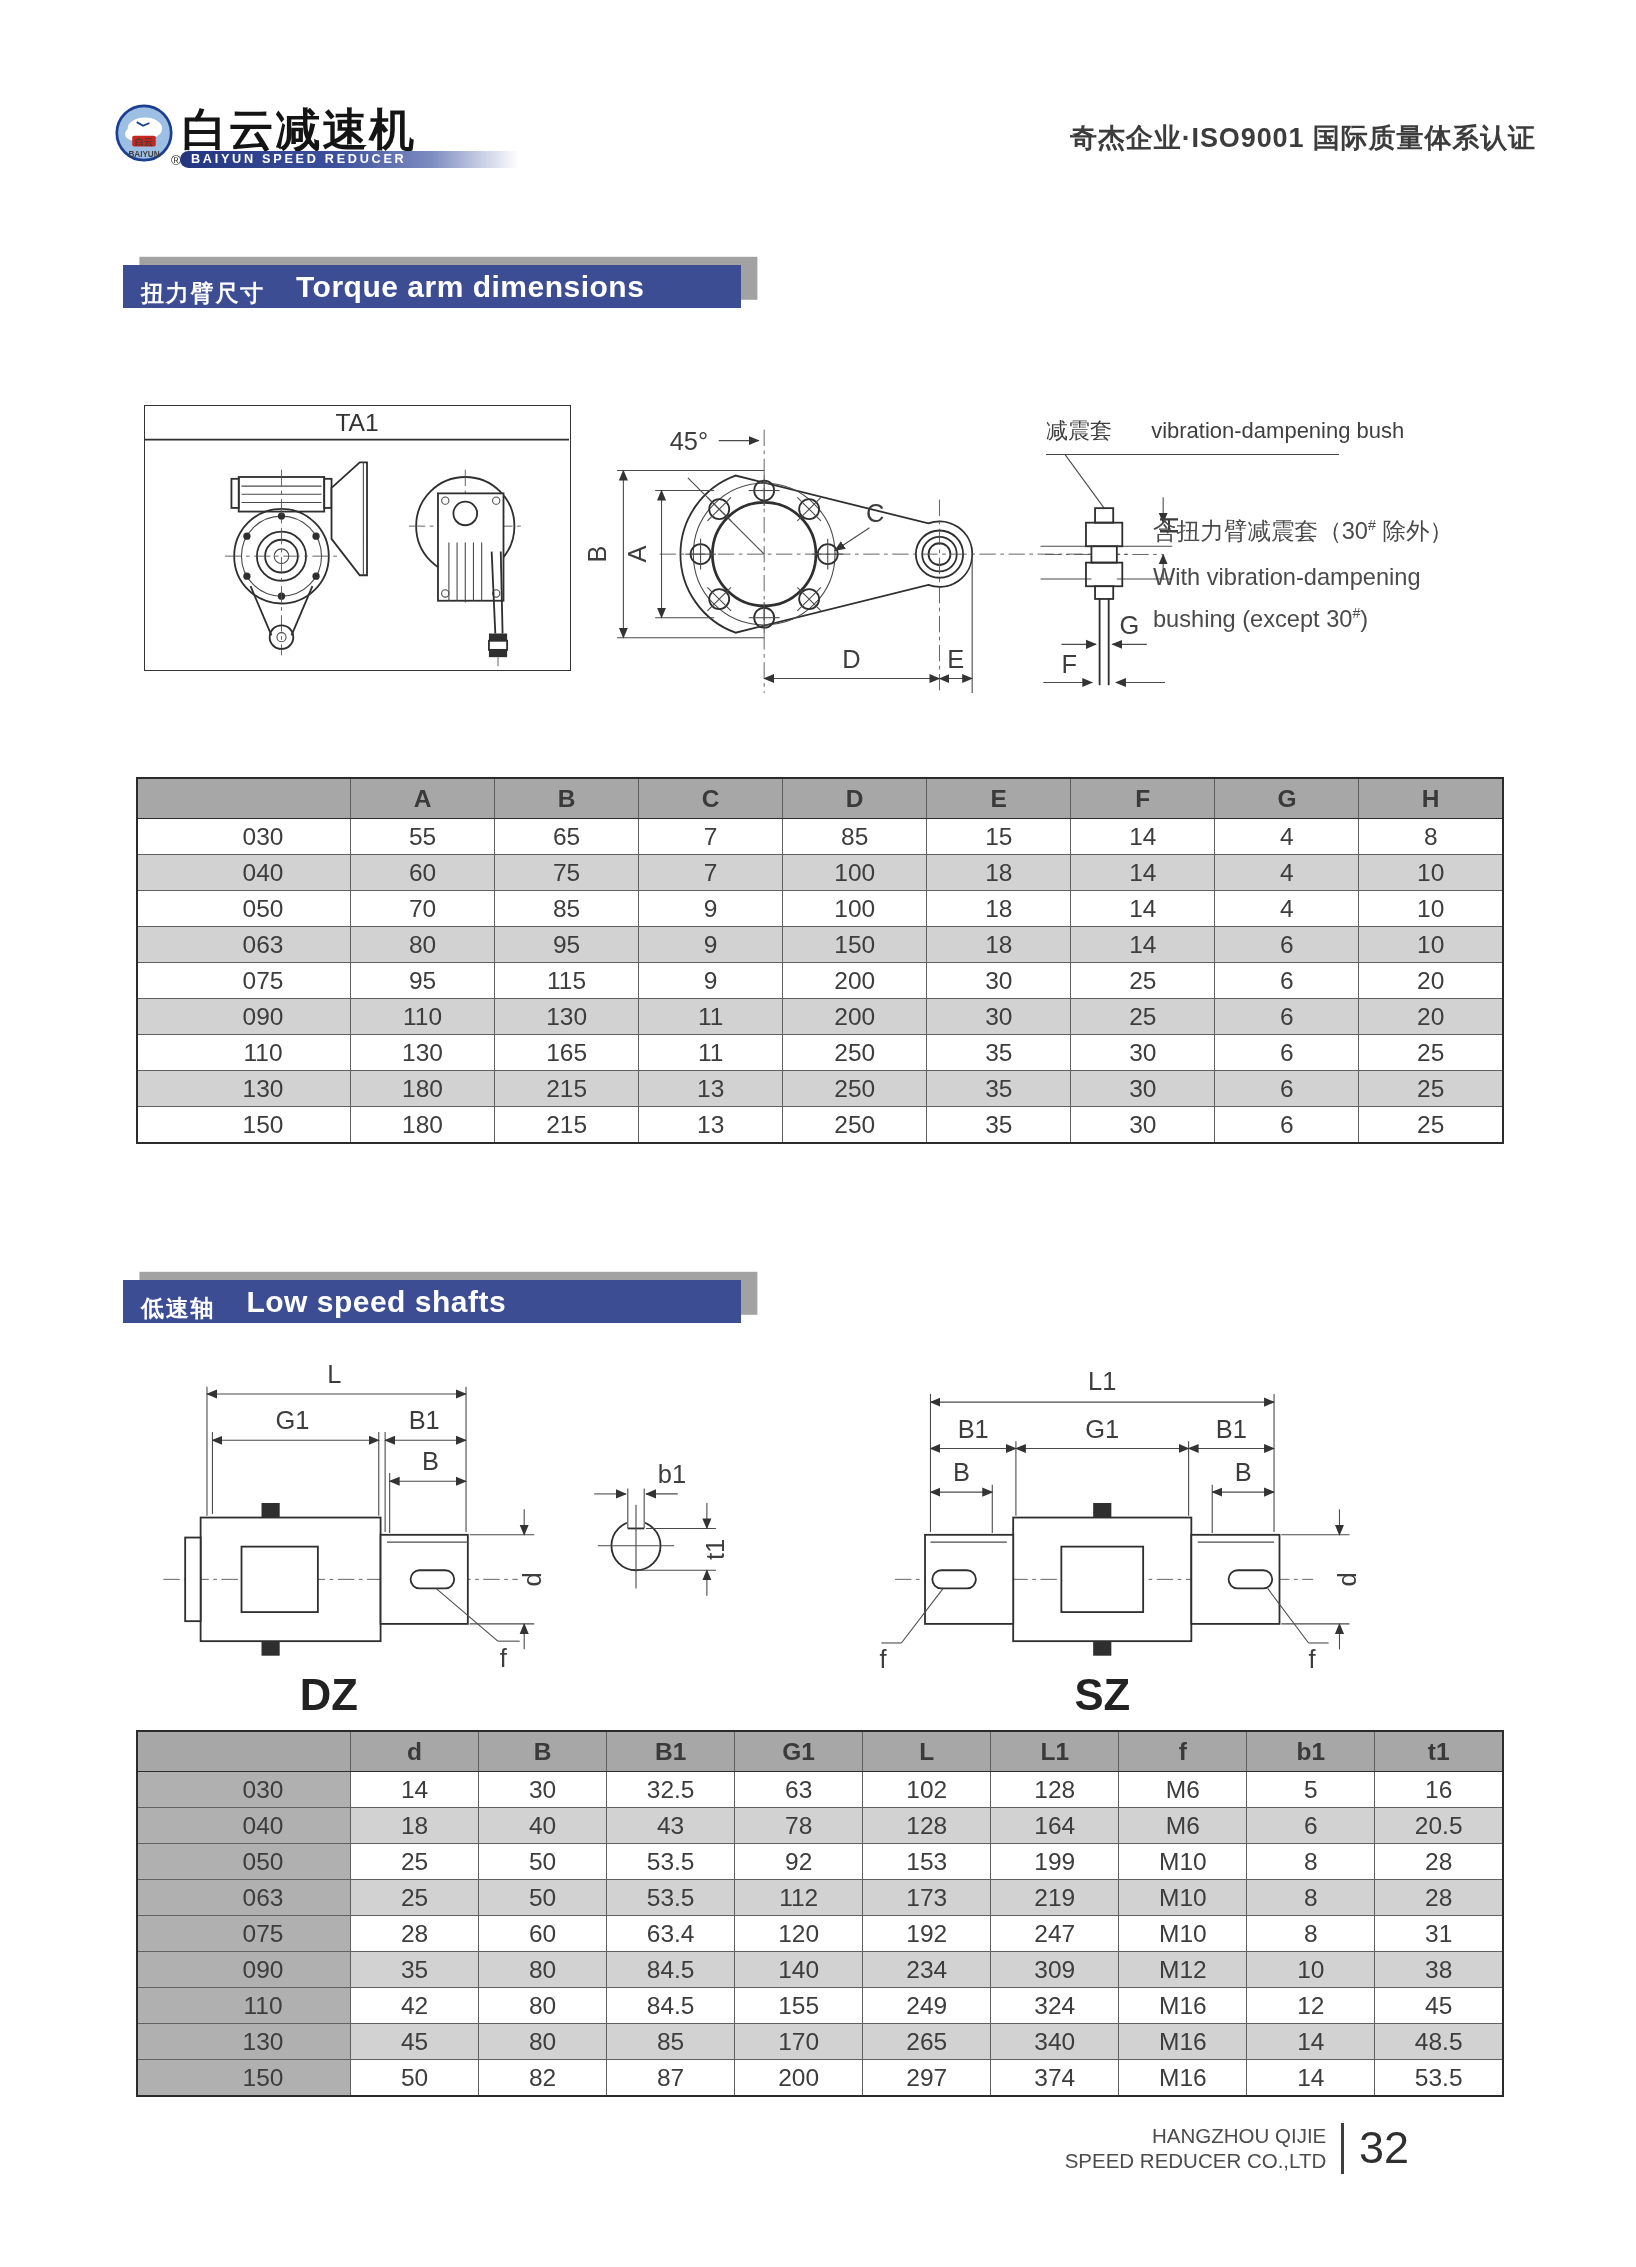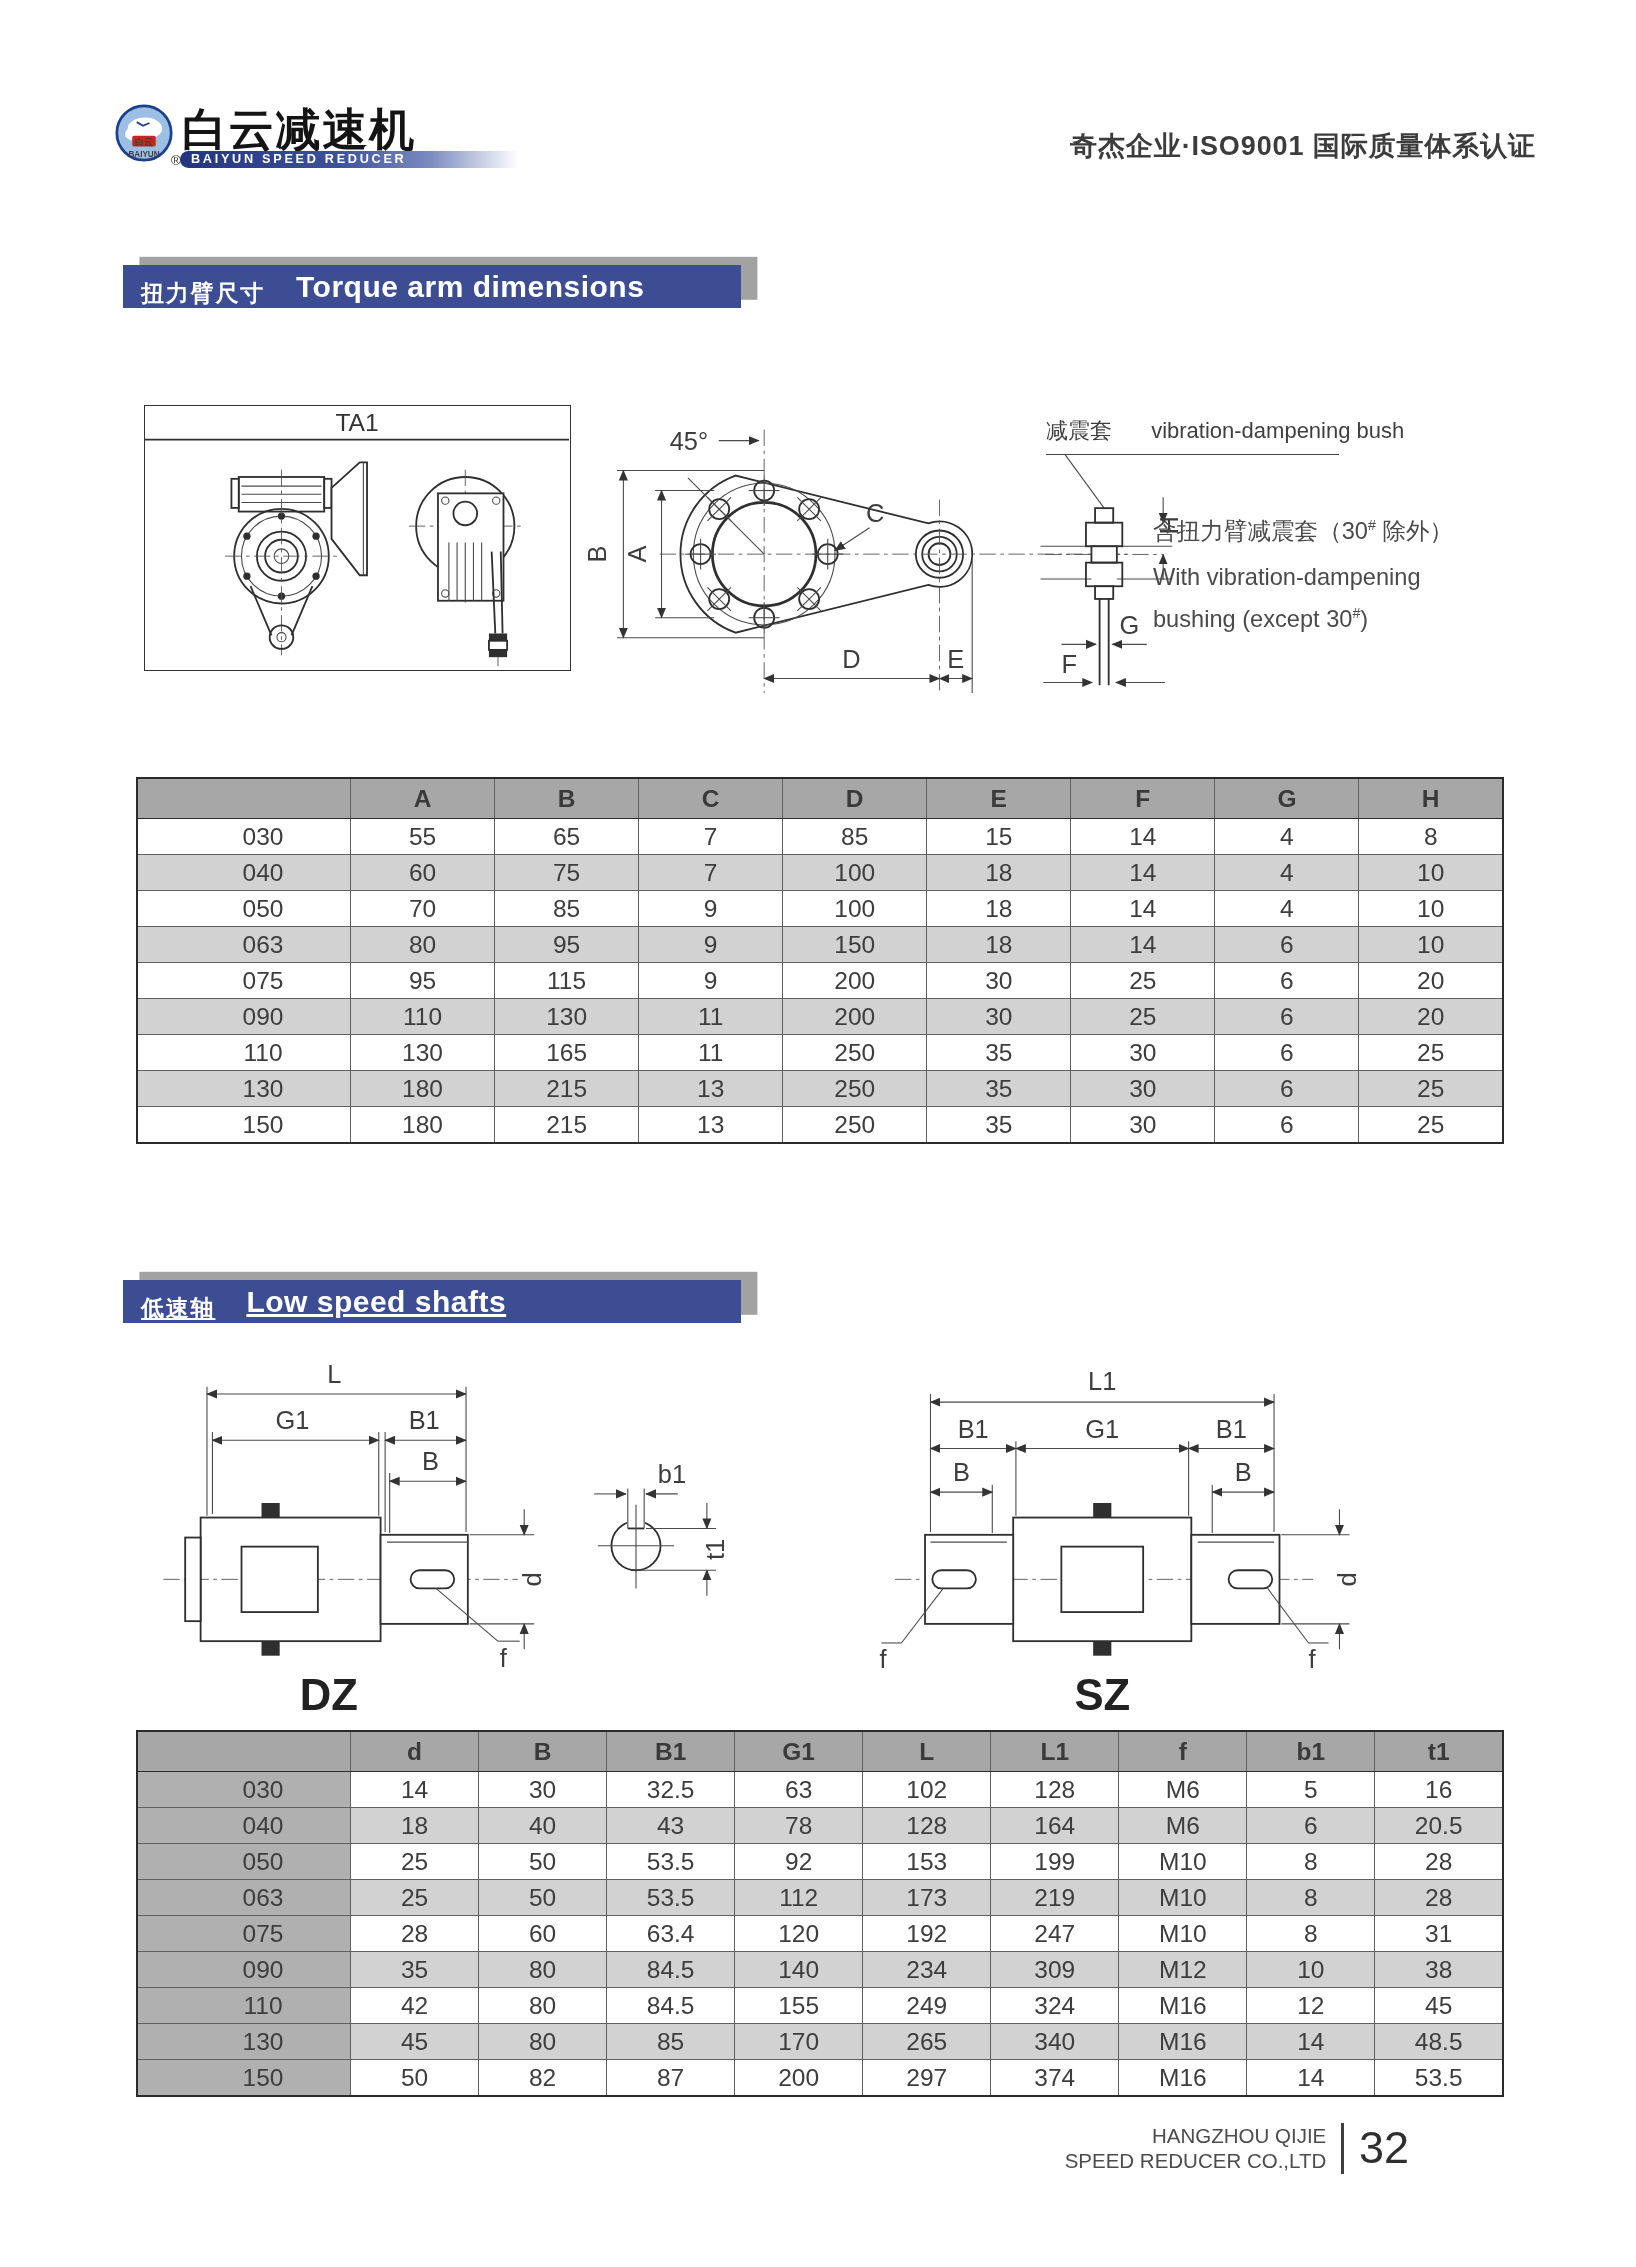--- a/index.html
+++ b/index.html
@@ -9,30 +9,30 @@
   
   .logo-circle{position:absolute;left:115px;top:104px;width:58px;height:58px;}
   .reg-mark{position:absolute;left:171px;top:153px;font-size:13.6px;color:#333;}
   .logo-title{position:absolute;left:182px;top:100px;font-size:45px;font-weight:900;
               color:#141414;letter-spacing:1.8px;white-space:nowrap;}
   .logo-bar{position:absolute;left:180px;top:151px;width:338px;height:17.3px;
             border-radius:9px 0 0 9px;
             background:linear-gradient(90deg,#23357f 0%,#3c509c 45%,#7d8cc0 72%,rgba(255,255,255,0) 97%);
             color:#fff;font-size:12.7px;font-weight:bold;letter-spacing:2.7px;line-height:17.3px;
             padding-left:11px;white-space:nowrap;}
-  .cert-text{position:absolute;left:818px;top:128px;width:718px;text-align:right;
+  .cert-text{position:absolute;left:818px;top:120px;width:718px;text-align:right;
              font-size:27px;font-weight:bold;color:#3c3c3c;letter-spacing:0.9px;}
 
   
   .banner{position:absolute;left:123px;width:618px;height:43px;background:#3c4d93;
           box-shadow:16.4px -8.2px 0 0 #a2a2a2;display:flex;align-items:center;
           padding-left:18px;box-sizing:border-box;color:#fff;font-weight:bold;white-space:nowrap;}
   .banner .zh{font-size:23px;letter-spacing:1.8px;margin-top:13px;}
   .banner .en{font-size:30px;margin-left:31px;letter-spacing:0.5px;}
-  #banner1{top:265px;} #banner2{top:1280px;text-decoration:underline;}
+  #banner1{top:265px;} #banner2{top:1280px;}
 
   
   .ta1-box{position:absolute;left:144px;top:405px;width:427px;height:266px;
            border:1.8px solid #333;box-sizing:border-box;}
 
   
   .bush-label{position:absolute;left:1046px;top:416px;width:293px;font-size:22px;color:#3f3f3f;
               border-bottom:1.8px solid #444;padding-bottom:8.2px;white-space:nowrap;}
   .bush-label .zh{margin-right:33px;}
   .note-line{position:absolute;left:1153px;font-size:23.6px;color:#4a4a4a;white-space:nowrap;}

